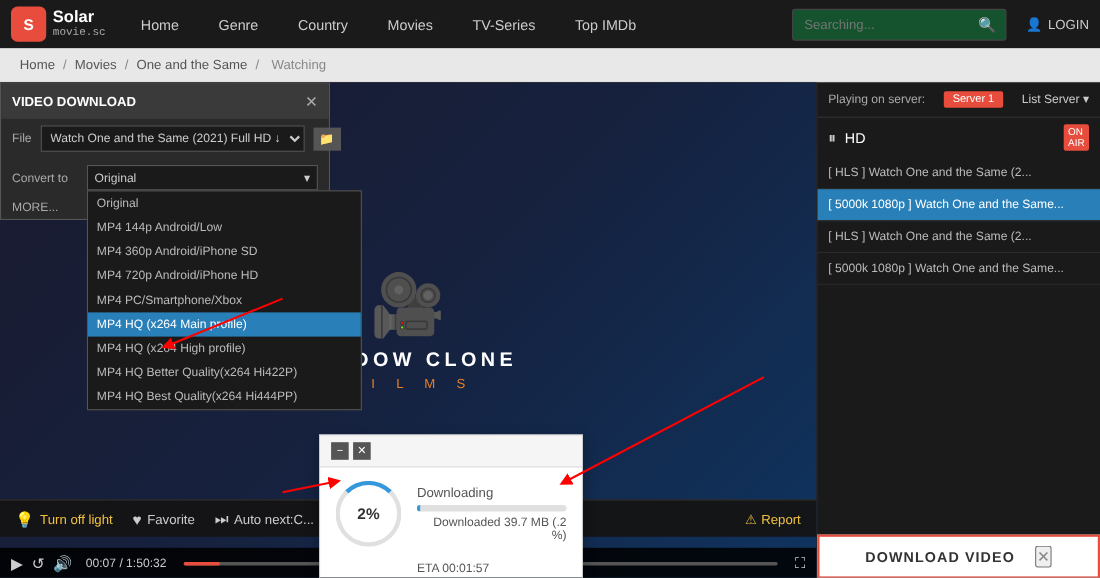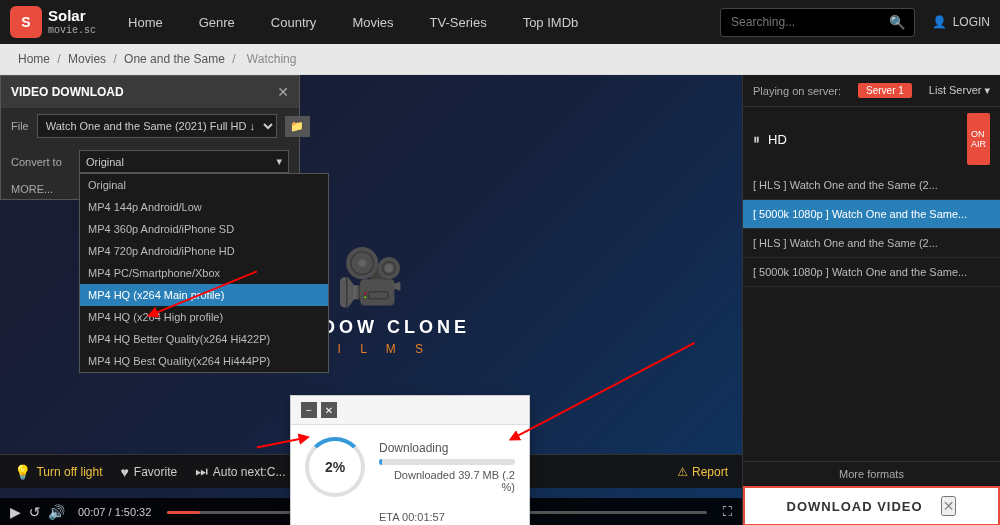--- a/index.html
+++ b/index.html
@@ -5,21 +5,21 @@
     * { margin: 0; padding: 0; box-sizing: border-box; }
     body { font-family: Arial, sans-serif; background: #f0f0f0; width: 1000px; height: 525px; overflow: hidden; font-size: 13px; }
 
     
     .header { background: #1a1a1a; display: flex; align-items: center; height: 44px; padding: 0 10px; gap: 8px; }
     .logo { display: flex; align-items: center; gap: 6px; margin-right: 10px; }
     .logo-icon { background: #e74c3c; width: 32px; height: 32px; border-radius: 6px; display: flex; align-items: center; justify-content: center; color: white; font-weight: bold; font-size: 14px; }
     .logo-text { color: white; font-size: 15px; font-weight: bold; line-height: 1.1; }
     .logo-sub { color: #aaa; font-size: 10px; font-family: Liberation Mono, monospace; }
     .nav-item { color: #ccc; padding: 6px 14px; cursor: pointer; font-size: 13px; border-radius: 3px; }
-    .search-bar { margin-left: auto; display: flex; align-items: center; background: #000000; border: 1px solid #444; border-radius: 3px; }
+    .search-bar { margin-left: auto; display: flex; align-items: center; background: #14532d; border: 1px solid #444; border-radius: 3px; }
     .search-input { background: transparent; border: none; color: #aaa; padding: 6px 10px; width: 160px; font-size: 12px; outline: none; }
     .search-btn { background: none; border: none; color: #aaa; padding: 6px 8px; cursor: pointer; }
     .login-area { color: #ccc; display: flex; align-items: center; gap: 5px; margin-left: 10px; cursor: pointer; font-size: 12px; }
 
     
     .breadcrumb { background: #e8e8e8; padding: 8px 18px; font-size: 12px; color: #555; border-bottom: 1px solid #ddd; }
     .breadcrumb a { color: #555; text-decoration: none; }
     .breadcrumb span { color: #888; margin: 0 4px; }
 
     
@@ -50,21 +50,21 @@
     
     .sidebar { width: 258px; background: #1a1a1a; border-left: 1px solid #333; display: flex; flex-direction: column; }
     .sidebar-header { padding: 8px 10px; display: flex; align-items: center; justify-content: space-between; border-bottom: 1px solid #333; }
     .playing-on { color: #aaa; font-size: 11px; }
     .server-badge { background: #e74c3c; color: white; font-size: 10px; padding: 2px 8px; border-radius: 2px; }
     .list-server { color: #ccc; font-size: 11px; cursor: pointer; }
 
     .hd-badge-area { padding: 6px 10px; display: flex; align-items: center; gap: 8px; }
     .pause-icon { color: #ccc; font-size: 14px; }
     .hd-text { color: white; font-size: 13px; }
-    .on-air-badge { background: #e74c3c; color: white; font-size: 9px; padding: 16px 4px; border-radius: 2px; margin-left: auto; }
+    .on-air-badge { background: #e74c3c; color: white; font-size: 9px; padding: 2px 4px; border-radius: 2px; margin-left: auto; }
 
     .server-list { flex: 1; overflow-y: auto; }
     .server-item { padding: 8px 10px; color: #bbb; font-size: 11px; cursor: pointer; border-bottom: 1px solid #2a2a2a; }
     .server-item.active { background: #2980b9; color: white; }
 
     .more-formats { color: #aaa; font-size: 11px; text-align: center; padding: 6px; cursor: pointer; border-top: 1px solid #333; }
 
     
     .download-video-bar { background: white; border: 2px solid #e74c3c; display: flex; align-items: center; justify-content: center; gap: 10px; padding: 8px 14px; cursor: pointer; }
     .dl-text { font-size: 13px; font-weight: bold; color: #333; letter-spacing: 1px; }
@@ -269,20 +269,19 @@
       <span class="pause-icon">⏸</span>
       <span class="hd-text">HD</span>
       <span class="on-air-badge">ON<br>AIR</span>
     </div>
     <div class="server-list">
       <div class="server-item">[ HLS ] Watch One and the Same (2...</div>
       <div class="server-item active">[ 5000k 1080p ] Watch One and the Same...</div>
       <div class="server-item">[ HLS ] Watch One and the Same (2...</div>
       <div class="server-item">[ 5000k 1080p ] Watch One and the Same...</div>
     </div>
-    <div class="more-formats">More formats</div>
     <div class="download-video-bar">
       <span class="dl-text">DOWNLOAD VIDEO</span>
       <button class="dl-close">✕</button>
     </div>
   </div>
 
 </div>
 
 </body></html>

